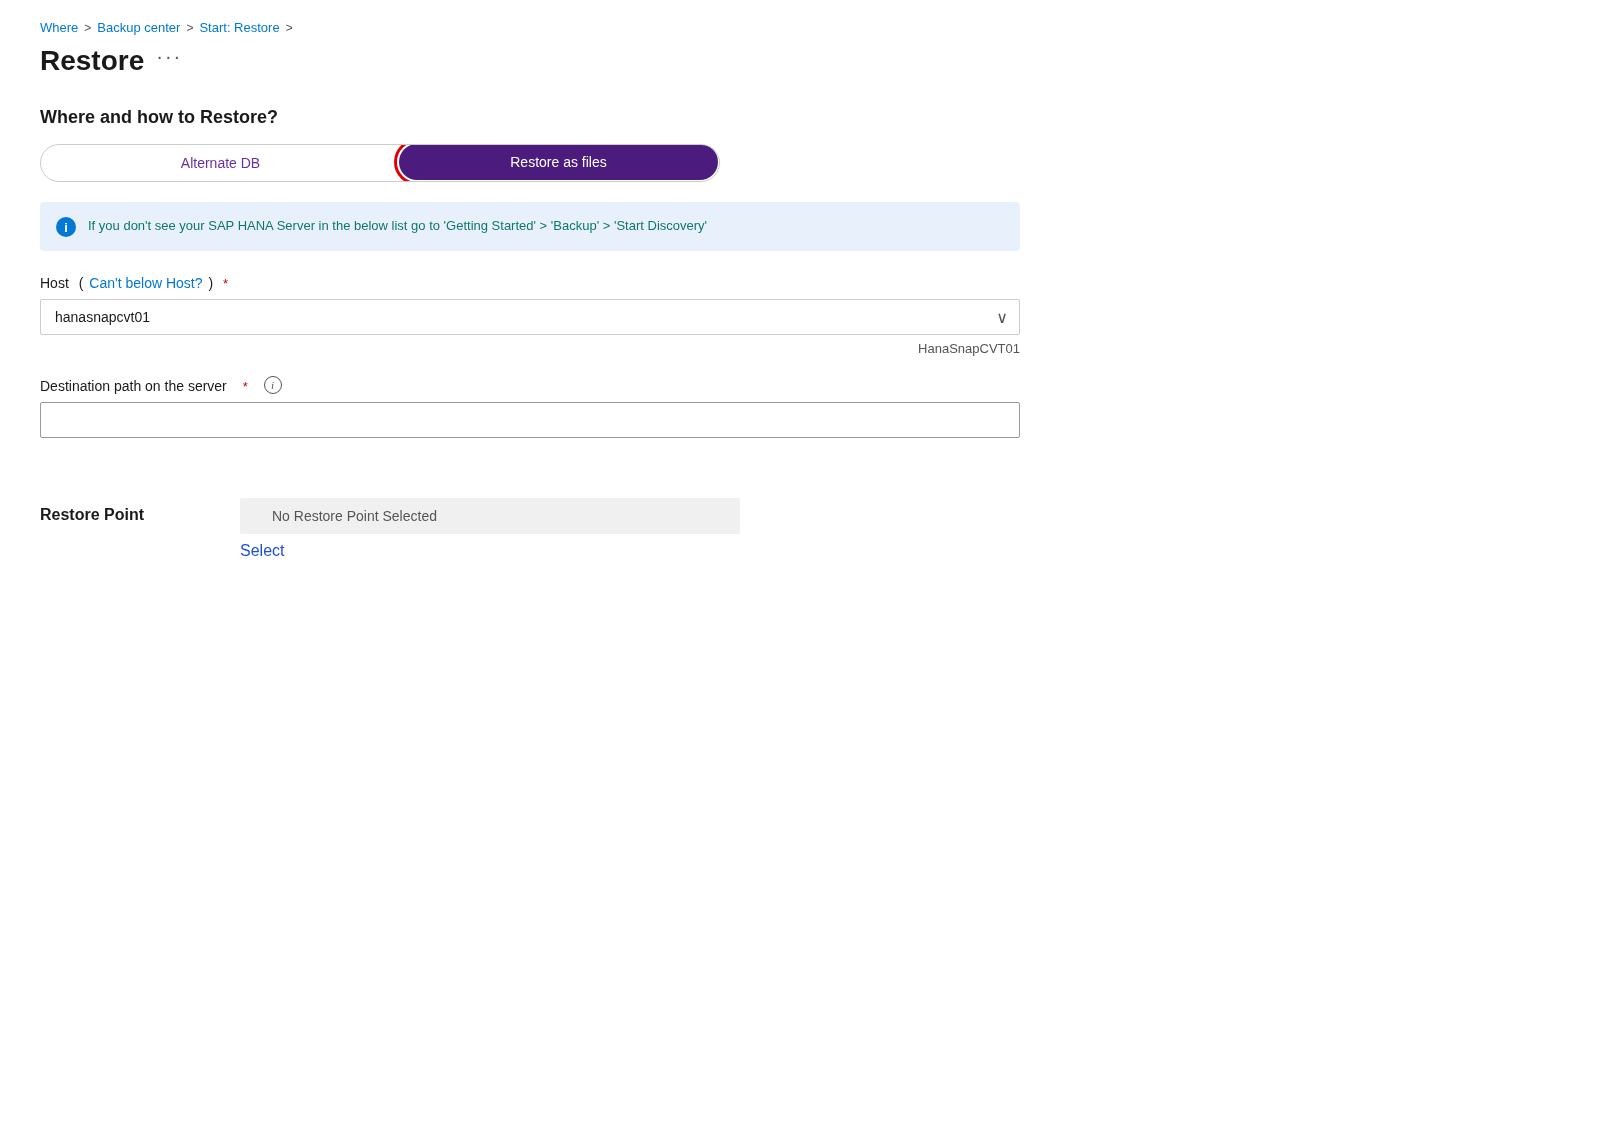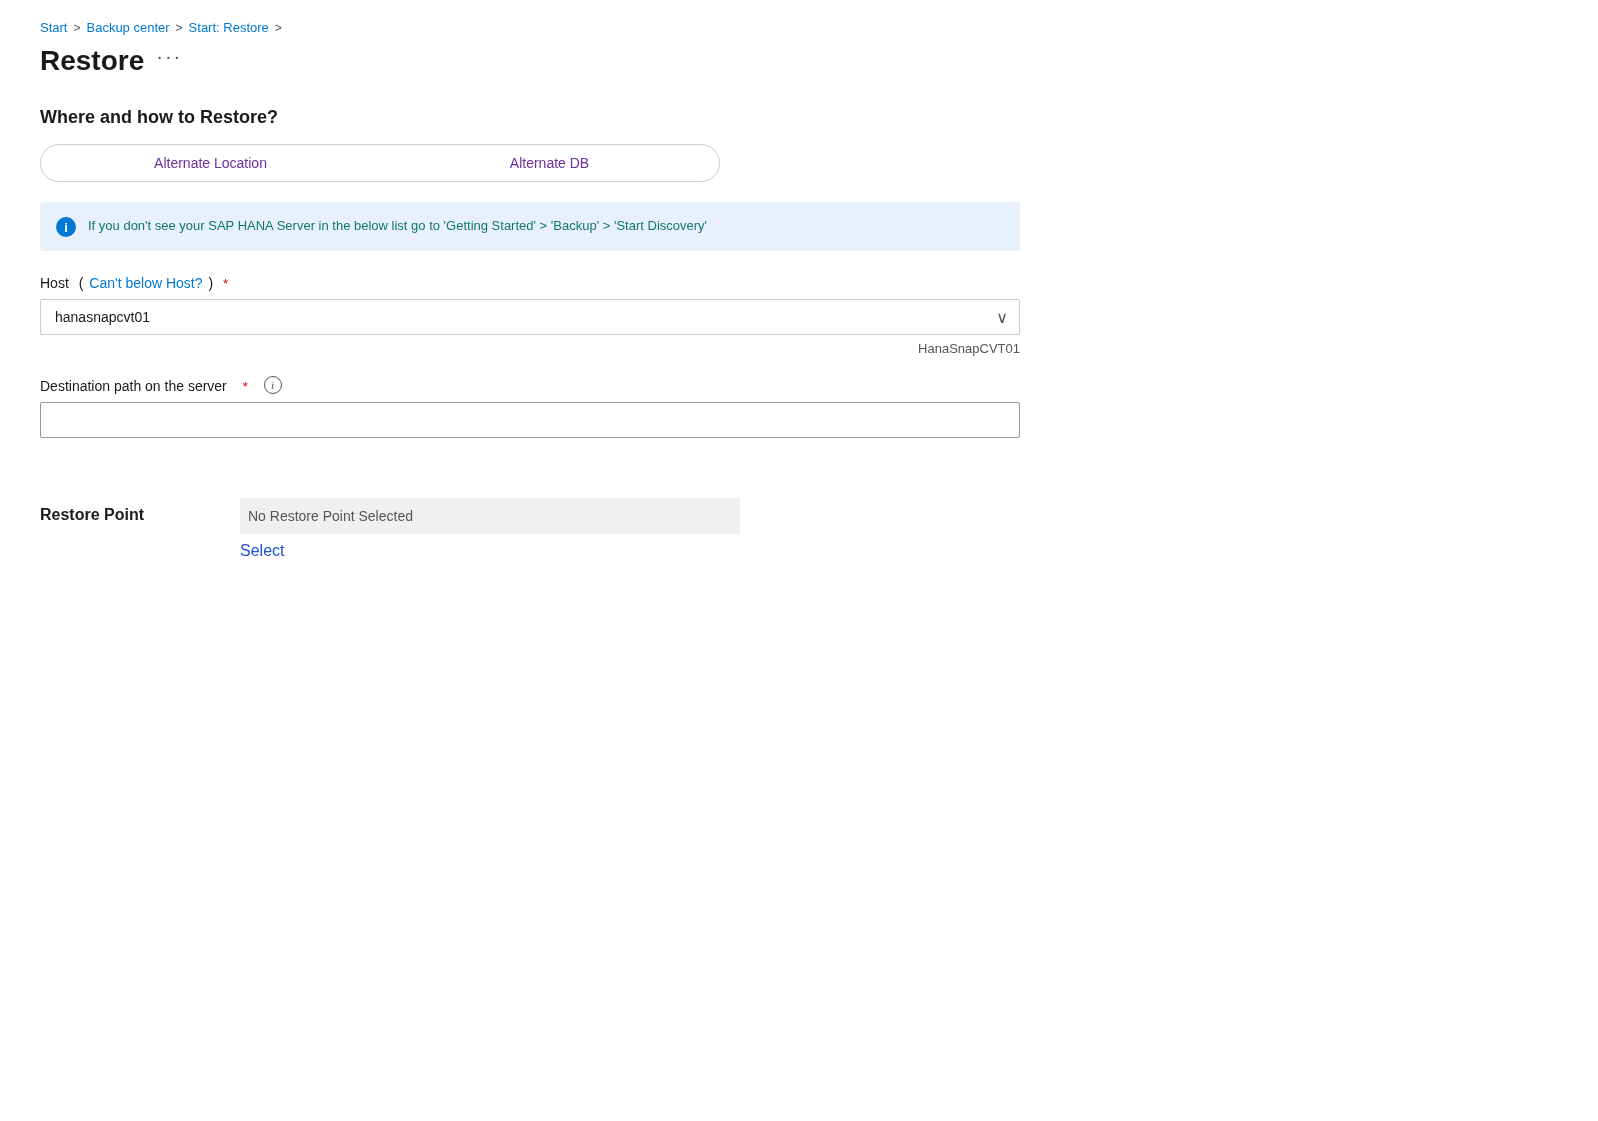--- a/index.html
+++ b/index.html
@@ -221,60 +221,62 @@
 
     .restore-point-info {
       display: flex;
       flex-direction: column;
       gap: 8px;
     }
 
     .no-restore-point-box {
       background: #f0f0f0;
       border-radius: 2px;
-      padding: 10px 8px;
+      padding: 10px 32px;
       font-size: 14px;
       color: #555;
       width: 500px;
     }
 
     .select-link {
       color: #1d4ed8;
       font-size: 16px;
       cursor: pointer;
       text-decoration: none;
     }
 
     .field-group {
       margin-bottom: 20px;
     }
   </style>
 </head>
 <body>
 
 <nav class="breadcrumb">
-  <a href="#">Start</a>
+  <a href="#">Where</a>
   <span class="breadcrumb-separator">&gt;</span>
   <a href="#">Backup center</a>
   <span class="breadcrumb-separator">&gt;</span>
   <a href="#">Start: Restore</a>
   <span class="breadcrumb-separator">&gt;</span>
 </nav>
 
 <div class="page-title-row">
   <h1 class="page-title">Restore</h1>
   <span class="more-options">···</span>
 </div>
 
 <div class="section-title">Where and how to Restore?</div>
 
 <div style="display: flex; align-items: center; margin-bottom: 20px;">
   <div style="display: flex; border: 1px solid #ccc; border-radius: 20px; overflow: hidden; width: 680px; position: relative;">
-    <button class="tab-item">Alternate Location</button>
     <button class="tab-item">Alternate DB</button>
+    <div style="position: relative; flex: 1;">
+      <button class="tab-item selected" style="width: 100%;">Restore as files</button>
+    </div>
   </div>
 </div>
 
 <div class="info-box">
   <div class="info-icon">i</div>
   <div class="info-text">If you don't see your SAP HANA Server in the below list go to 'Getting Started' &gt; 'Backup' &gt; 'Start Discovery'</div>
 </div>
 
 <div class="field-group">
   <div class="field-label">

